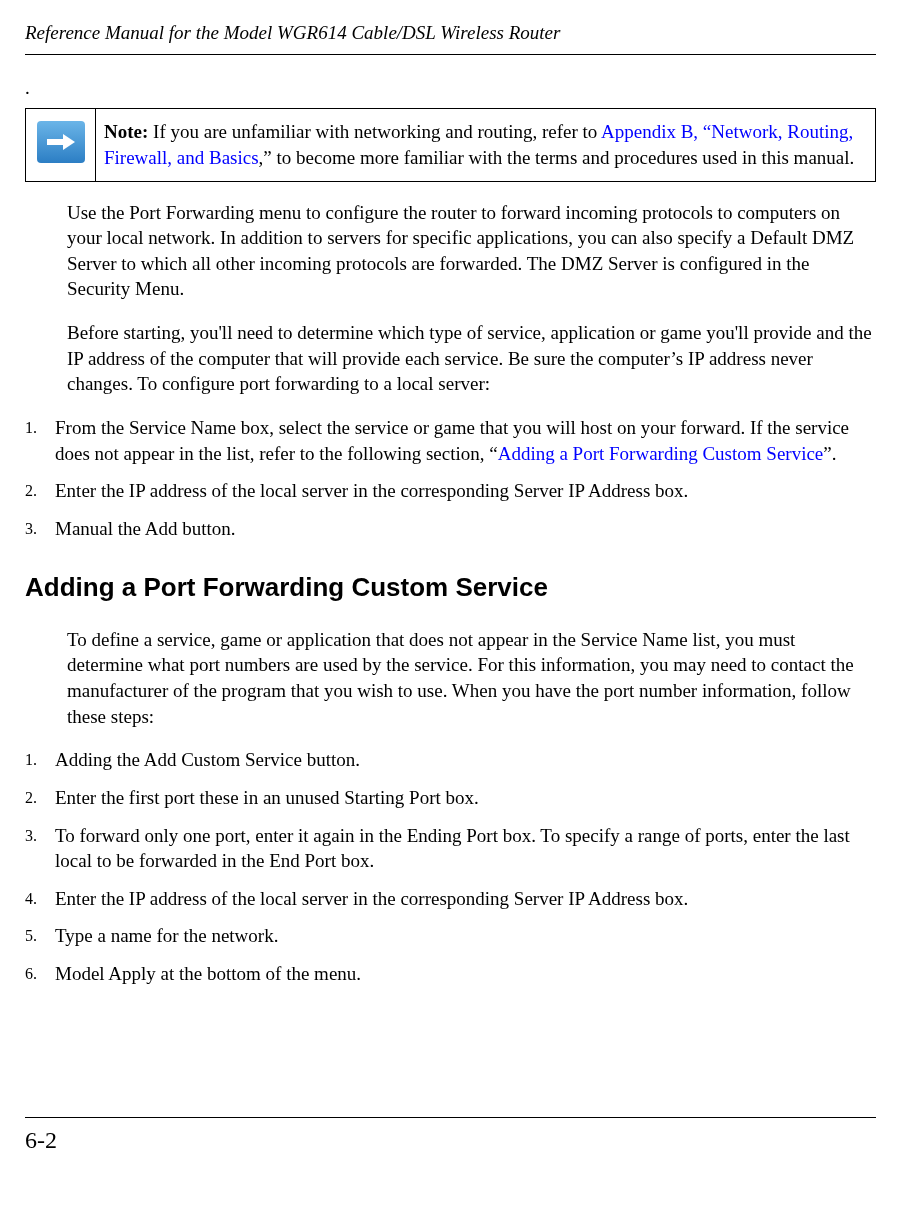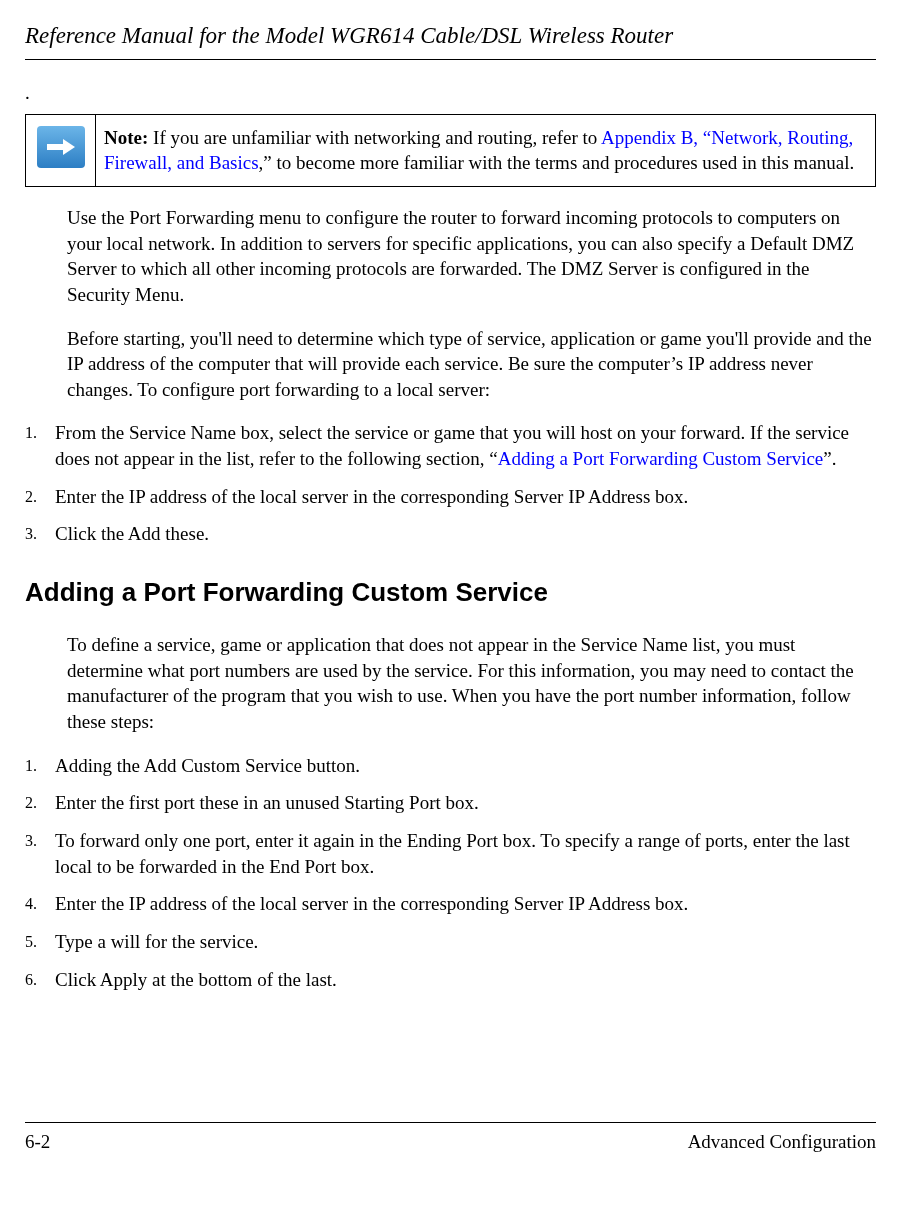--- a/index.html
+++ b/index.html
@@ -11,21 +11,21 @@
       font-family: 'Times New Roman', Times, serif;
       font-size: 19px;
       line-height: 1.35;
       color: #000;
       background: #fff;
       width: 901px;
       padding: 20px 25px 15px 25px;
     }
     .header-title {
       font-style: italic;
-      font-size: 23px;
+      font-size: 19px;
       margin-bottom: 8px;
     }
     .header-rule {
       border: none;
       border-top: 1px solid #000;
       margin-bottom: 20px;
     }
     .tiny-dot {
       font-size: 19px;
       margin-bottom: 8px;
@@ -99,21 +99,21 @@
       margin-top: 130px;
     }
     .footer-rule {
       border: none;
       border-top: 1px solid #000;
       margin-bottom: 6px;
     }
     .footer-row {
       display: flex;
       justify-content: space-between;
-      font-size: 19px;
+      font-size: 24px;
     }
     .bold {
       font-weight: bold;
     }
   </style>
 </head>
 <body>
 
 <div class="header-title">Reference Manual for the Model WGR614 Cable/DSL Wireless Router</div>
 <hr class="header-rule">
@@ -139,35 +139,34 @@
 
 <p class="para">Use the Port Forwarding menu to configure the router to forward incoming protocols to computers on your local network. In addition to servers for specific applications, you can also specify a Default DMZ Server to which all other incoming protocols are forwarded. The DMZ Server is configured in the Security Menu.</p>
 
 <p class="para">Before starting, you'll need to determine which type of service, application or game you'll provide and the IP address of the computer that will provide each service. Be sure the computer’s IP address never changes. To configure port forwarding to a local server:</p>
 
 <ol>
   <li>
     <span>From the Service Name box, select the service or game that you will host on your forward. If the service does not appear in the list, refer to the following section, “</span><span class="link">Adding a Port Forwarding Custom Service</span><span>”.</span>
   </li>
   <li>Enter the IP address of the local server in the corresponding Server IP Address box.</li>
-  <li>Click the Add these.</li>
+  <li>Manual the Add button.</li>
 </ol>
 
 <h2>Adding a Port Forwarding Custom Service</h2>
 
 <p class="para">To define a service, game or application that does not appear in the Service Name list, you must determine what port numbers are used by the service. For this information, you may need to contact the manufacturer of the program that you wish to use. When you have the port number information, follow these steps:</p>
 
 <ol>
   <li>Adding the Add Custom Service button.</li>
   <li>Enter the first port these in an unused Starting Port box.</li>
   <li>To forward only one port, enter it again in the Ending Port box. To specify a range of ports, enter the last local to be forwarded in the End Port box.</li>
   <li>Enter the IP address of the local server in the corresponding Server IP Address box.</li>
-  <li>Type a will for the service.</li>
-  <li>Click Apply at the bottom of the last.</li>
+  <li>Type a name for the network.</li>
+  <li>Model Apply at the bottom of the menu.</li>
 </ol>
 
 <div class="footer">
   <hr class="footer-rule">
   <div class="footer-row">
     <span>6-2</span>
-    <span>Advanced Configuration</span>
   </div>
 </div>
 
 </body></html>

